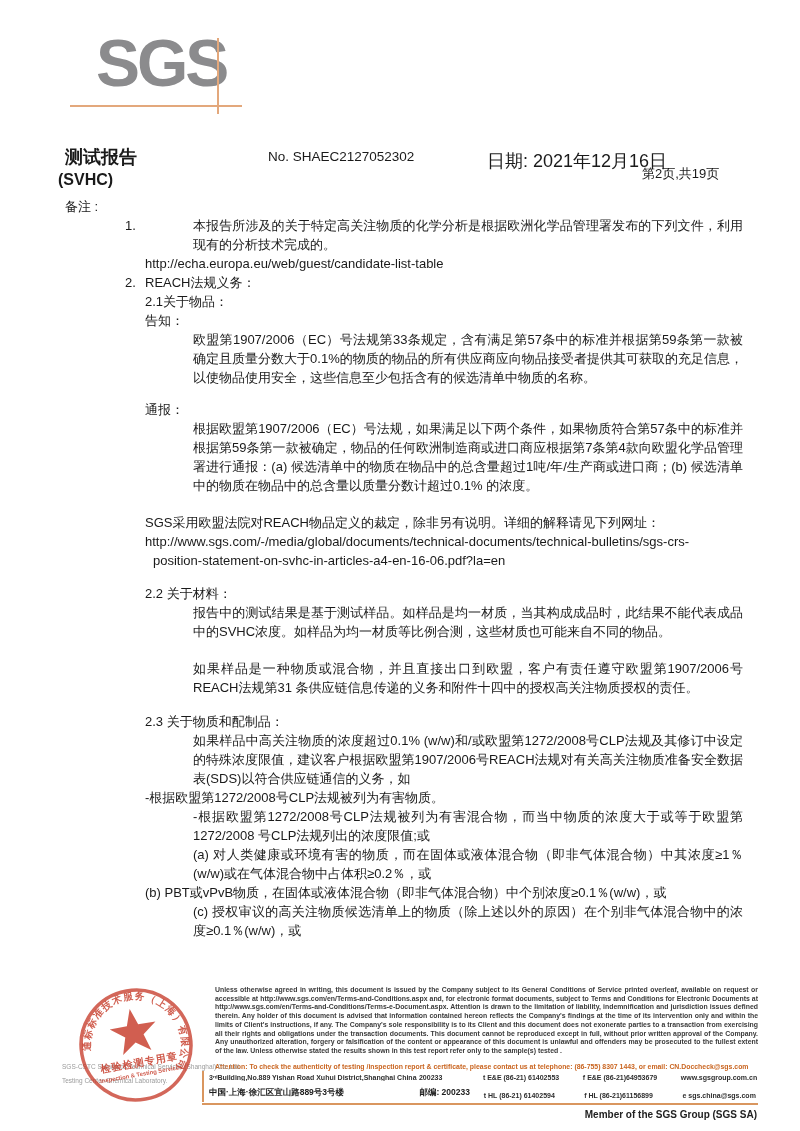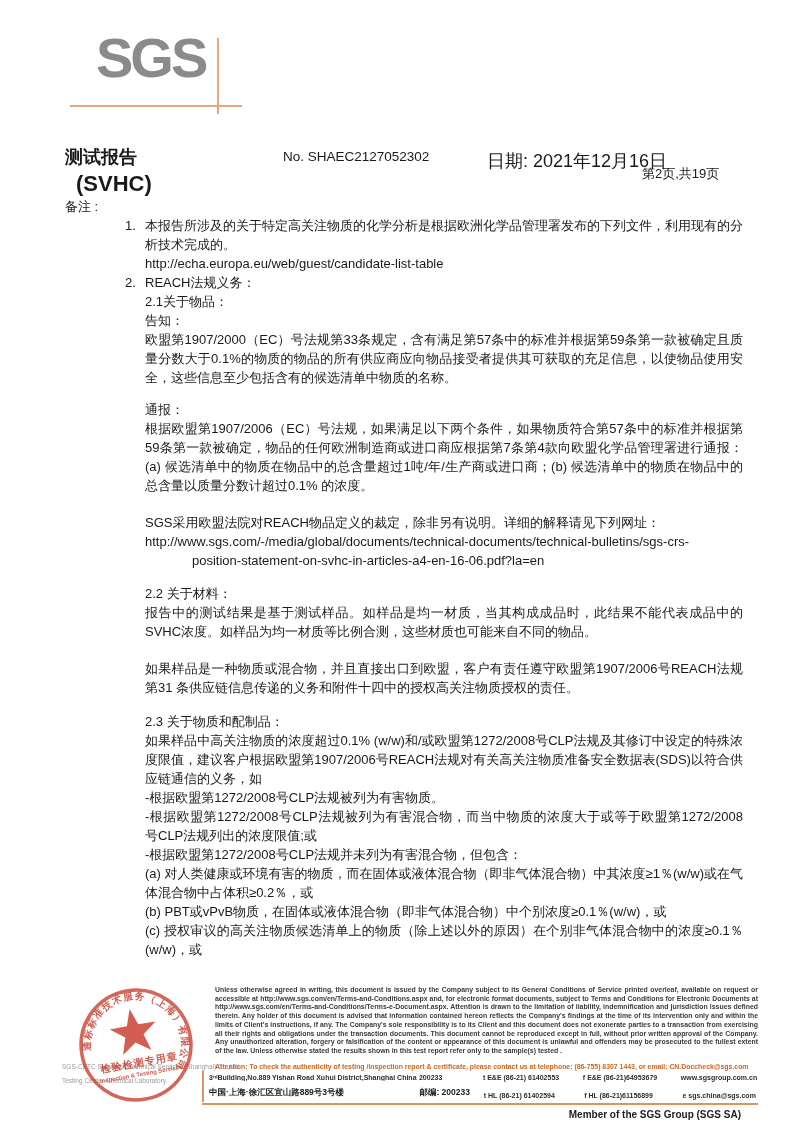--- a/index.html
+++ b/index.html
@@ -6,39 +6,39 @@
   html,body { background:#ffffff; }
   .page {
     position:relative; width:800px; height:1131px; margin:0 auto;
     background:#ffffff; overflow:hidden;
     font-family:"Liberation Sans","DejaVu Sans",sans-serif;
     color:#1a1a1a;
   }
   
   .logo-text {
     position:absolute; left:96px; top:30px;
-    font-size:56px; font-weight:900; letter-spacing:-3px;
+    font-size:66px; font-weight:900; letter-spacing:-3px;
     color:#8b8b8d; line-height:1;
   }
   .cross-v { position:absolute; left:217px; top:38px; width:2px; height:76px; background:#e3a87c; }
   .cross-h { position:absolute; left:70px; top:105px; width:172px; height:2px; background:#e3a87c; }
   
   .title   { position:absolute; left:65px; top:145px; font-size:18px; font-weight:bold; }
-  .subtitle{ position:absolute; left:76px; top:171px; font-size:22px; font-weight:bold; }
-  .repno   { position:absolute; left:283px; top:149px; font-size:13.5px; }
+  .subtitle{ position:absolute; left:58px; top:171px; font-size:16px; font-weight:bold; }
+  .repno   { position:absolute; left:268px; top:149px; font-size:13.5px; }
   .repdate { position:absolute; left:487px; top:149px; font-size:18px; }
   .reppage { position:absolute; left:642px; top:153px; font-size:13px;margin-top:12px; }
   
   .body-block { position:absolute; left:65px; top:197px; width:678px; font-size:13px; line-height:19px; }
   .note-label { }
   .item { display:flex; }
   .item-num { flex:none; width:20px; margin-left:60px; }
   .item-body { flex:1; }
-  .just { text-align:justify; }
-  .url2 { padding-left:8px;margin-left:39px; }
+  .just { text-align:justify;margin-left:48px; }
+  .url2 { padding-left:8px; }
   .g13 { height:13px; } .g14 { height:14px; } .g15 { height:15px; } .g18 { height:18px; }
   
   .disclaimer {
     position:absolute; left:215px; top:986px; width:543px;
     font-size:6.9px; line-height:8.7px; font-weight:bold;
     color:#3a3a3a; text-align:justify;
   }
   .attention {
     position:absolute; left:215px; top:1063px; width:543px;
     font-size:6.9px; line-height:8.7px; font-weight:bold;
@@ -50,21 +50,21 @@
   .addr-row1 { position:absolute; left:209px; top:1074px; width:549px; font-size:7px; color:#2e2e2e; font-weight:bold; white-space:nowrap; }
   .addr-row2 { position:absolute; left:209px; top:1087px; width:549px; font-size:8.5px; color:#1d1d1d; font-weight:bold; white-space:nowrap; }
   .c-addr { display:inline-block; width:208px; overflow:hidden; vertical-align:bottom; }
   .c-zip  { display:inline-block; width:62px;  vertical-align:bottom; }
   .c-tel  { display:inline-block; width:98px;  vertical-align:bottom; }
   .c-fax  { display:inline-block; width:96px;  vertical-align:bottom; }
   .c-web  { display:inline-block; width:80px;  vertical-align:bottom; }
   .addr-row2 .c-addr, .addr-row2 .c-zip { font-size:8.5px; }
   .addr-row2 .c-tel, .addr-row2 .c-fax, .addr-row2 .c-web { font-size:7px; color:#2e2e2e; }
   .foot-rule { position:absolute; left:202px; top:1103px; width:556px; height:2px; background:#d9965f; }
-  .member { position:absolute; right:59px; top:1109px; font-size:10px; font-weight:bold; color:#222; }
+  .member { position:absolute; right:43px; top:1109px; font-size:10px; font-weight:bold; color:#222; }
   
   .stamp { position:absolute; left:76px; top:985px; width:120px; height:120px; transform:rotate(-10deg); opacity:0.9; }
 </style>
 </head>
 <body>
 
 <div class="page">
 
   <div class="logo-text">SGS</div>
   <div class="cross-v"></div>
@@ -86,39 +86,38 @@
         <div>http://echa.europa.eu/web/guest/candidate-list-table</div>
       </div>
     </div>
 
     <div class="item">
       <div class="item-num">2.</div>
       <div class="item-body">
         <div>REACH法规义务：</div>
         <div>2.1关于物品：</div>
         <div>告知：</div>
-        <p class="just">欧盟第1907/2000（EC）号法规第33条规定，含有满足第57条中的标准并根据第59条第一款被确定且质量分数大于0.1%的物质的物品的所有供应商应向物品接受者提供其可获取的充足信息，以使物品使用安全，这些信息至少包括含有的候选清单中物质的名称。</p>
+        <p class="just">欧盟第1907/2006（EC）号法规第33条规定，含有满足第57条中的标准并根据第59条第一款被确定且质量分数大于0.1%的物质的物品的所有供应商应向物品接受者提供其可获取的充足信息，以使物品使用安全，这些信息至少包括含有的候选清单中物质的名称。</p>
         <div class="g13"></div>
         <div>通报：</div>
         <p class="just">根据欧盟第1907/2006（EC）号法规，如果满足以下两个条件，如果物质符合第57条中的标准并根据第59条第一款被确定，物品的任何欧洲制造商或进口商应根据第7条第4款向欧盟化学品管理署进行通报：(a) 候选清单中的物质在物品中的总含量超过1吨/年/生产商或进口商；(b) 候选清单中的物质在物品中的总含量以质量分数计超过0.1% 的浓度。</p>
         <div class="g18"></div>
         <div>SGS采用欧盟法院对REACH物品定义的裁定，除非另有说明。详细的解释请见下列网址：</div>
         <div>http://www.sgs.com/-/media/global/documents/technical-documents/technical-bulletins/sgs-crs-</div>
         <div class="url2">position-statement-on-svhc-in-articles-a4-en-16-06.pdf?la=en</div>
         <div class="g14"></div>
         <div>2.2 关于材料：</div>
         <p class="just">报告中的测试结果是基于测试样品。如样品是均一材质，当其构成成品时，此结果不能代表成品中的SVHC浓度。如样品为均一材质等比例合测，这些材质也可能来自不同的物品。</p>
         <div class="g18"></div>
         <p class="just">如果样品是一种物质或混合物，并且直接出口到欧盟，客户有责任遵守欧盟第1907/2006号REACH法规第31 条供应链信息传递的义务和附件十四中的授权高关注物质授权的责任。</p>
         <div class="g15"></div>
         <div>2.3 关于物质和配制品：</div>
         <p class="just">如果样品中高关注物质的浓度超过0.1% (w/w)和/或欧盟第1272/2008号CLP法规及其修订中设定的特殊浓度限值，建议客户根据欧盟第1907/2006号REACH法规对有关高关注物质准备安全数据表(SDS)以符合供应链通信的义务，如</p>
         <div>-根据欧盟第1272/2008号CLP法规被列为有害物质。</div>
         <p class="just">-根据欧盟第1272/2008号CLP法规被列为有害混合物，而当中物质的浓度大于或等于欧盟第1272/2008 号CLP法规列出的浓度限值;或</p>
-        <div>-根据欧盟第1272/2008号CLP法规并未列为有害混合物，但包含：</div>
         <p class="just">(a) 对人类健康或环境有害的物质，而在固体或液体混合物（即非气体混合物）中其浓度≥1％(w/w)或在气体混合物中占体积≥0.2％，或</p>
         <div>(b) PBT或vPvB物质，在固体或液体混合物（即非气体混合物）中个别浓度≥0.1％(w/w)，或</div>
         <p class="just">(c) 授权审议的高关注物质候选清单上的物质（除上述以外的原因）在个别非气体混合物中的浓度≥0.1％(w/w)，或</p>
       </div>
     </div>
   </div>
 
   <div class="disclaimer">Unless otherwise agreed in writing, this document is issued by the Company subject to its General Conditions of Service printed overleaf, available on request or accessible at http://www.sgs.com/en/Terms-and-Conditions.aspx and, for electronic format documents, subject to Terms and Conditions for Electronic Documents at http://www.sgs.com/en/Terms-and-Conditions/Terms-e-Document.aspx. Attention is drawn to the limitation of liability, indemnification and jurisdiction issues defined therein. Any holder of this document is advised that information contained hereon reflects the Company's findings at the time of its intervention only and within the limits of Client's instructions, if any. The Company's sole responsibility is to its Client and this document does not exonerate parties to a transaction from exercising all their rights and obligations under the transaction documents. This document cannot be reproduced except in full, without prior written approval of the Company. Any unauthorized alteration, forgery or falsification of the content or appearance of this document is unlawful and offenders may be prosecuted to the fullest extent of the law. Unless otherwise stated the results shown in this test report refer only to the sample(s) tested .</div>
   <div class="attention">Attention: To check the authenticity of testing /inspection report &amp; certificate, please contact us at telephone: (86-755) 8307 1443, or email: CN.Doccheck@sgs.com</div>
 

